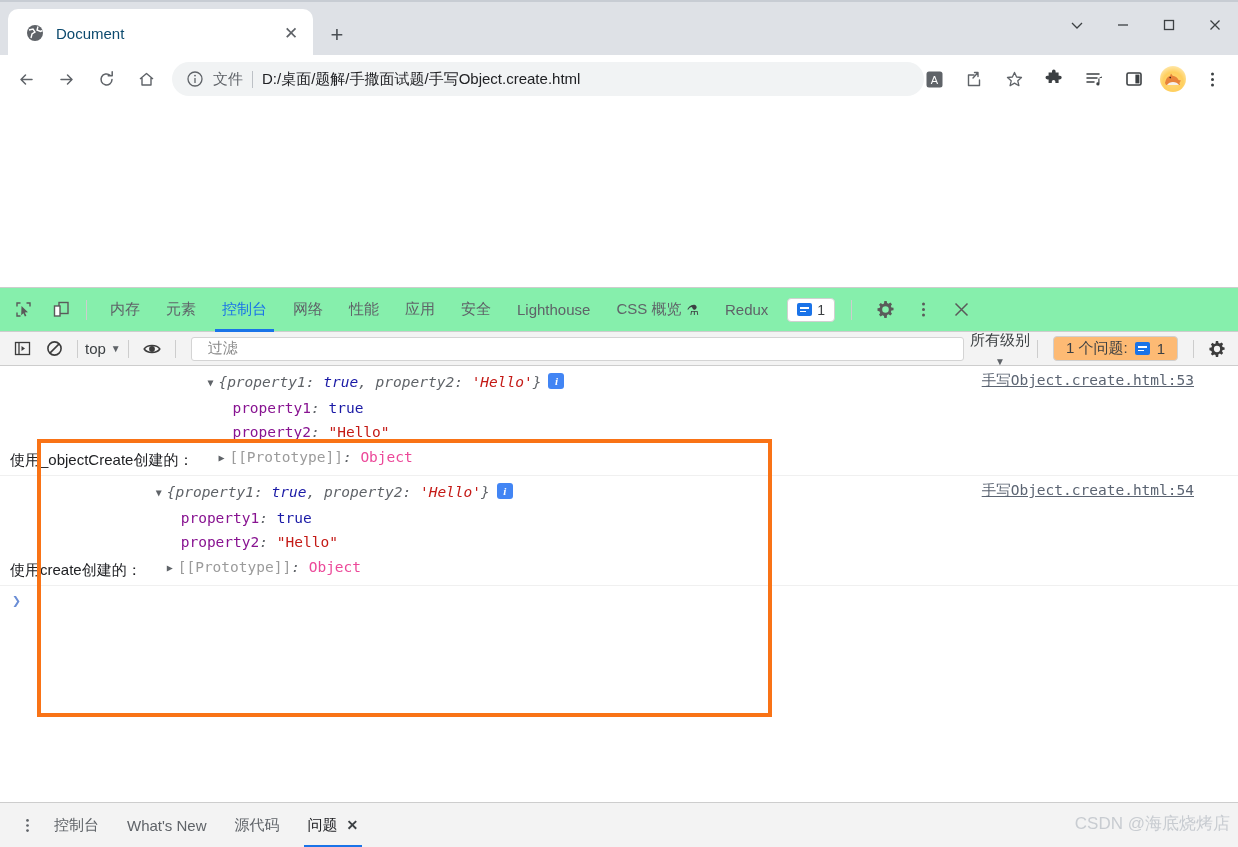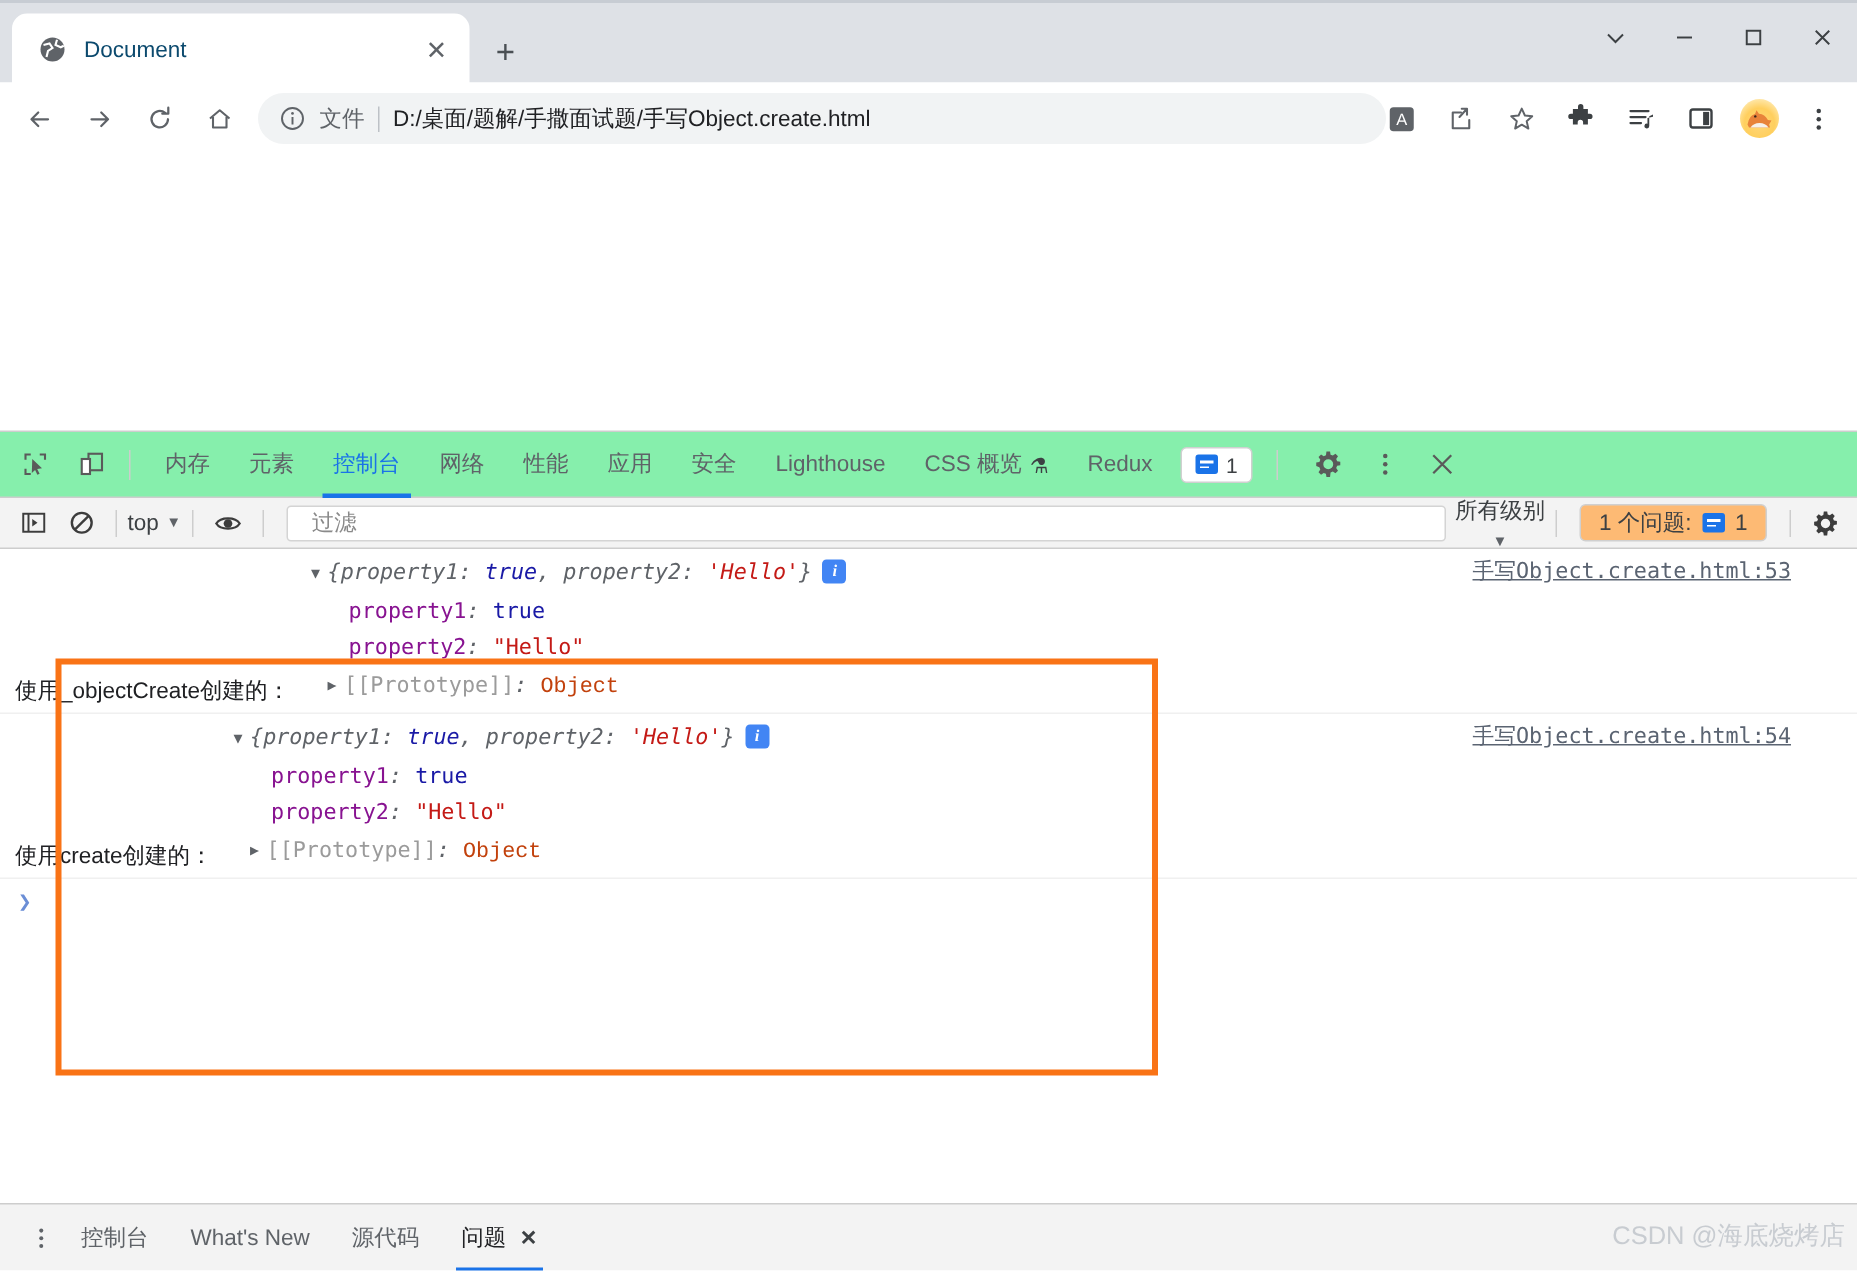--- a/index.html
+++ b/index.html
@@ -177,21 +177,21 @@
   .log-obj { margin-left: 14px; font-size: 14.5px; line-height: 24.5px; }
   .tri {
     display: inline-block; width: 11px; color: #5f6368;
     font-size: 10px; vertical-align: 1px;
   }
   .ital { font-style: italic; }
   .k-prop { color: #881391; }
   .k-propg { color: #9b9b9b; }
   .v-bool { color: #1a1aa6; }
   .v-str { color: #c41a16; }
-  .v-obj { color: #c2410c; font-family: Liberation Mono, monospace; }
+  .v-obj { color: #ec4899; }
   .brace { color: #5f6368; font-style: italic; }
   .info-badge {
     display: inline-flex; width: 16px; height: 16px; border-radius: 3px;
     background: #4285f4; color: #fff; font-size: 11px; font-weight: bold;
     align-items: center; justify-content: center; vertical-align: 2px;
     margin-left: 7px; font-family: "Liberation Serif", serif; font-style: italic;
   }
   .obj-line { white-space: nowrap; }
   .indent1 { padding-left: 25px; }
   .indent0 { padding-left: 11px; }

